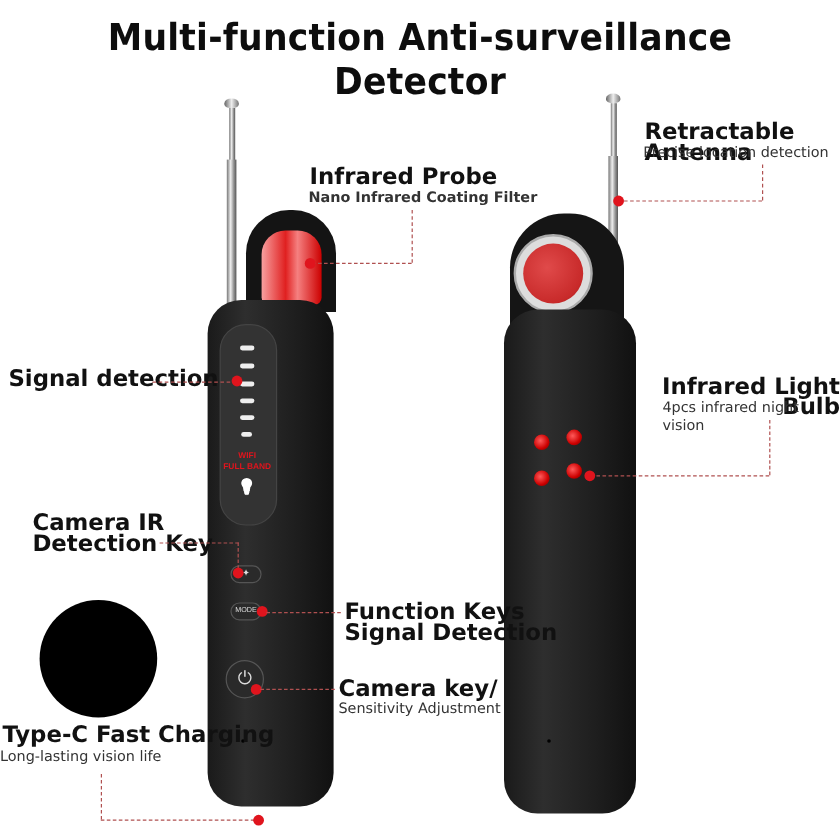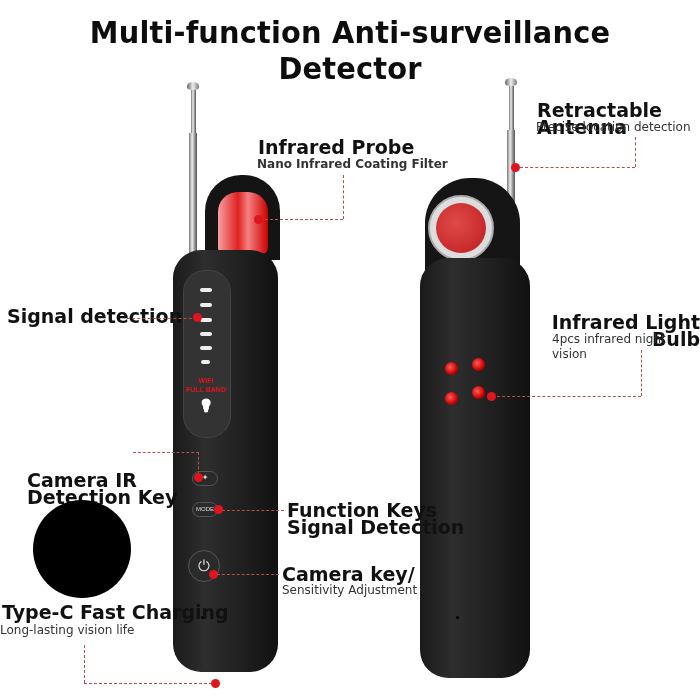--- a/index.html
+++ b/index.html
@@ -70,21 +70,21 @@
 <div class="lbl" style="left:258px;top:139px;">Infrared Probe</div>
 <div class="sub" style="left:257px;top:157px;font-weight:bold;">Nano Infrared Coating Filter</div>
 <div class="dash-v" style="left:343px;top:175px;height:44px;"></div>
 <div class="dash-h" style="left:260px;top:219px;width:83px;"></div>
 <div class="dot" style="left:254px;top:215px;"></div>
 
 <div class="lbl" style="left:7px;top:308px;">Signal detection</div>
 <div class="dash-h" style="left:127px;top:318px;width:70px;"></div>
 <div class="dot" style="left:193px;top:313px;"></div>
 
-<div class="lbl" style="left:27px;top:428px;margin-top:44px;">
+<div class="lbl" style="left:27px;top:428px;">
   <div>Camera IR</div>
   <div>Detection Key</div>
 </div>
 <div class="dash-h" style="left:133px;top:452px;width:66px;"></div>
 <div class="dash-v" style="left:198px;top:452px;height:22px;"></div>
 <div class="dot" style="left:194px;top:473px;"></div>
 
 <div class="lbl" style="left:287px;top:502px;">
   <div>Function Keys</div>
   <div>Signal Detection</div>

